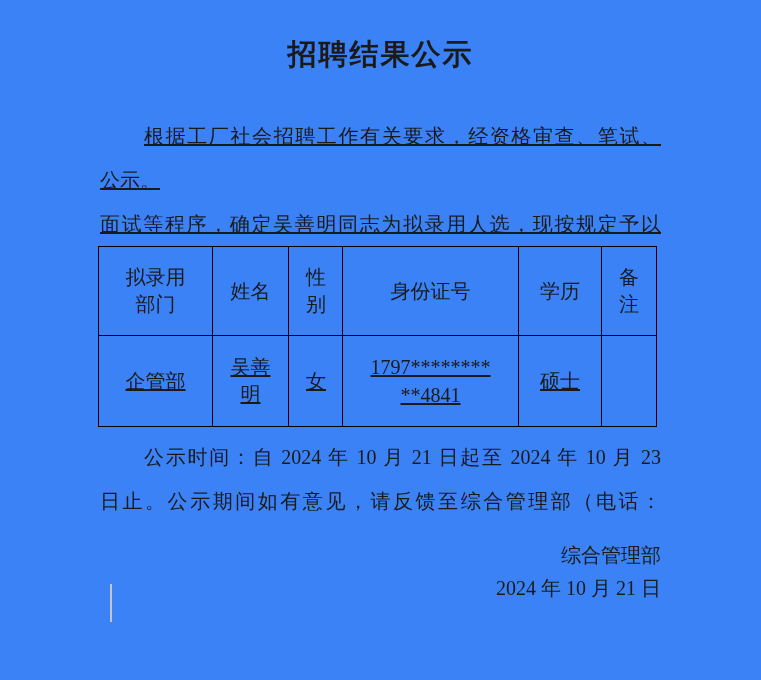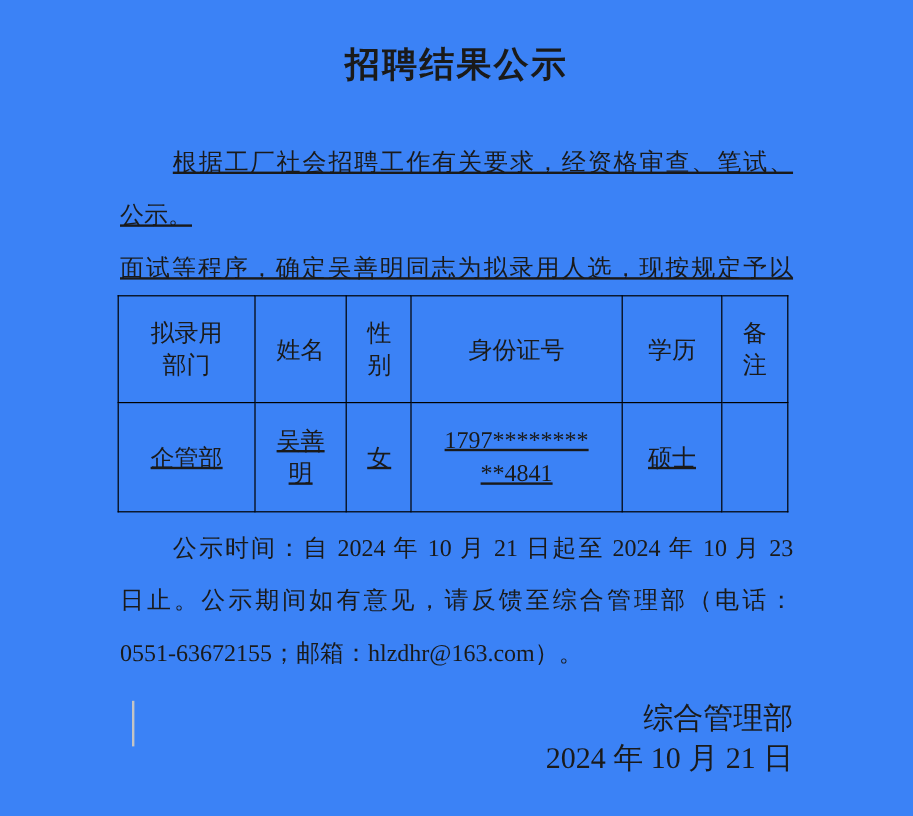--- a/index.html
+++ b/index.html
@@ -59,21 +59,21 @@
     padding: 17px;
     overflow: hidden;
   }
   table.announce .hdr-row { height: 33px; }
   table.announce .body-row { height: 60px; text-decoration: underline; }
   .id-line { line-height: 28px; }
 
   .sig-block {
     margin-top: 16px;
     text-align: right;
-    font-size: 25px;
+    font-size: 20px;
     padding-right: 0px;
   }
   .sig-line { line-height: 33px; height: 33px; }
 
   .caret-mark {
     position: absolute;
     left: 110px;
     top: 584px;
     width: 2px;
     height: 38px;
@@ -122,21 +122,20 @@
         </td>
         <td>硕士</td>
         <td></td>
       </tr>
     </tbody>
       </table>
 
     <div class="para para-2">
       <div class="line fill indent">公示时间：自 2024 年 10 月 21 日起至 2024 年 10 月 23</div>
       <div class="line fill">日止。公示期间如有意见，请反馈至综合管理部（电话：</div>
-      <div class="line">0551-63672155；邮箱：hlzdhr@163.com）。</div>
     </div>
 
     <div class="sig-block">
       <div class="sig-line">综合管理部</div>
       <div class="sig-line">2024 年 10 月 21 日</div>
     </div>
 
   </div>
 
   <div class="caret-mark"></div>

